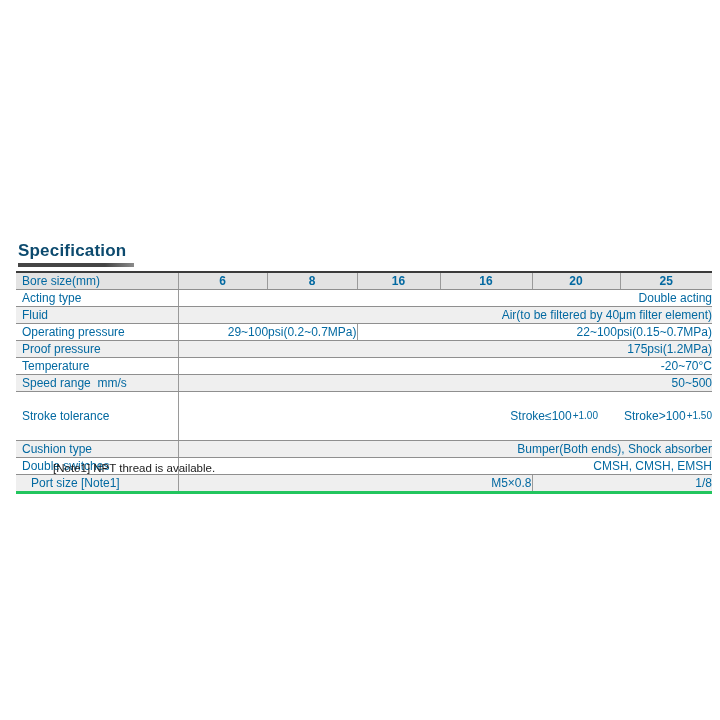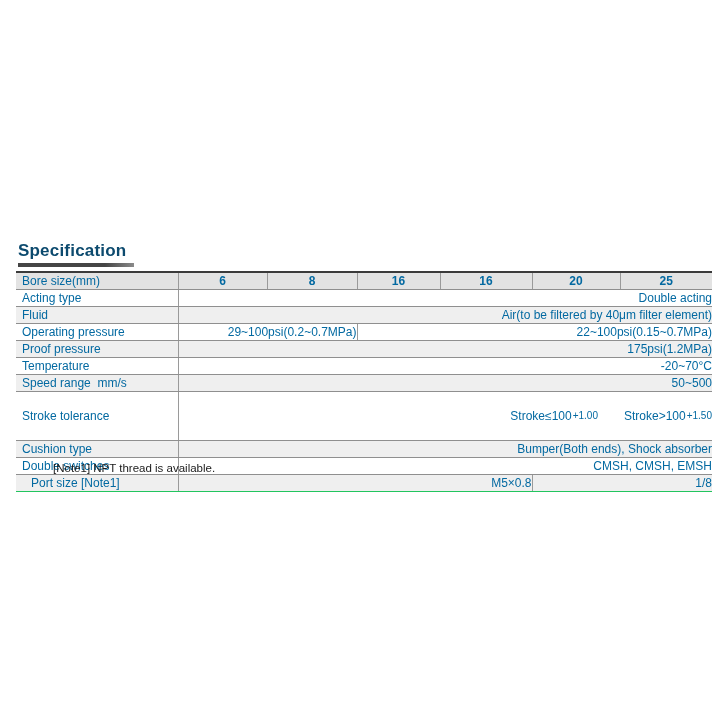--- a/index.html
+++ b/index.html
@@ -23,21 +23,21 @@
     position:absolute; left:16px; top:271px; width:696px;
     border-collapse:collapse; table-layout:fixed;
     font-size:12px; color:#0369a1;
     border-top:2px solid #3b3b3b;
   }
   .spec th, .spec td {
     height:17px; padding:0; line-height:16px;
     border-bottom:1px solid #8f8f8f;
     white-space:pre; overflow:hidden;
   }
-  .spec tr:last-child td { border-bottom:1px solid #22c55e;padding-left:15px; }
+  .spec tr:last-child td { border-bottom:3px solid #22c55e;padding-left:15px; }
   .spec thead th { background:#e3e3e3; font-weight:bold; text-align:center; }
   .spec thead th.lbl { text-align:left; }
   .spec thead th + th { border-left:1px solid #9a9a9a; }
   .spec .lbl { padding-left:6px; text-align:left; font-weight:normal;
     border-right:1px solid #9a9a9a; }
   .spec td.val { text-align:right; }
   .spec td.split2 { border-left:1px solid #9a9a9a; }
   .spec tr.stripe td { background:#efefef; }
 
   .tol-group { display:inline-block; }

